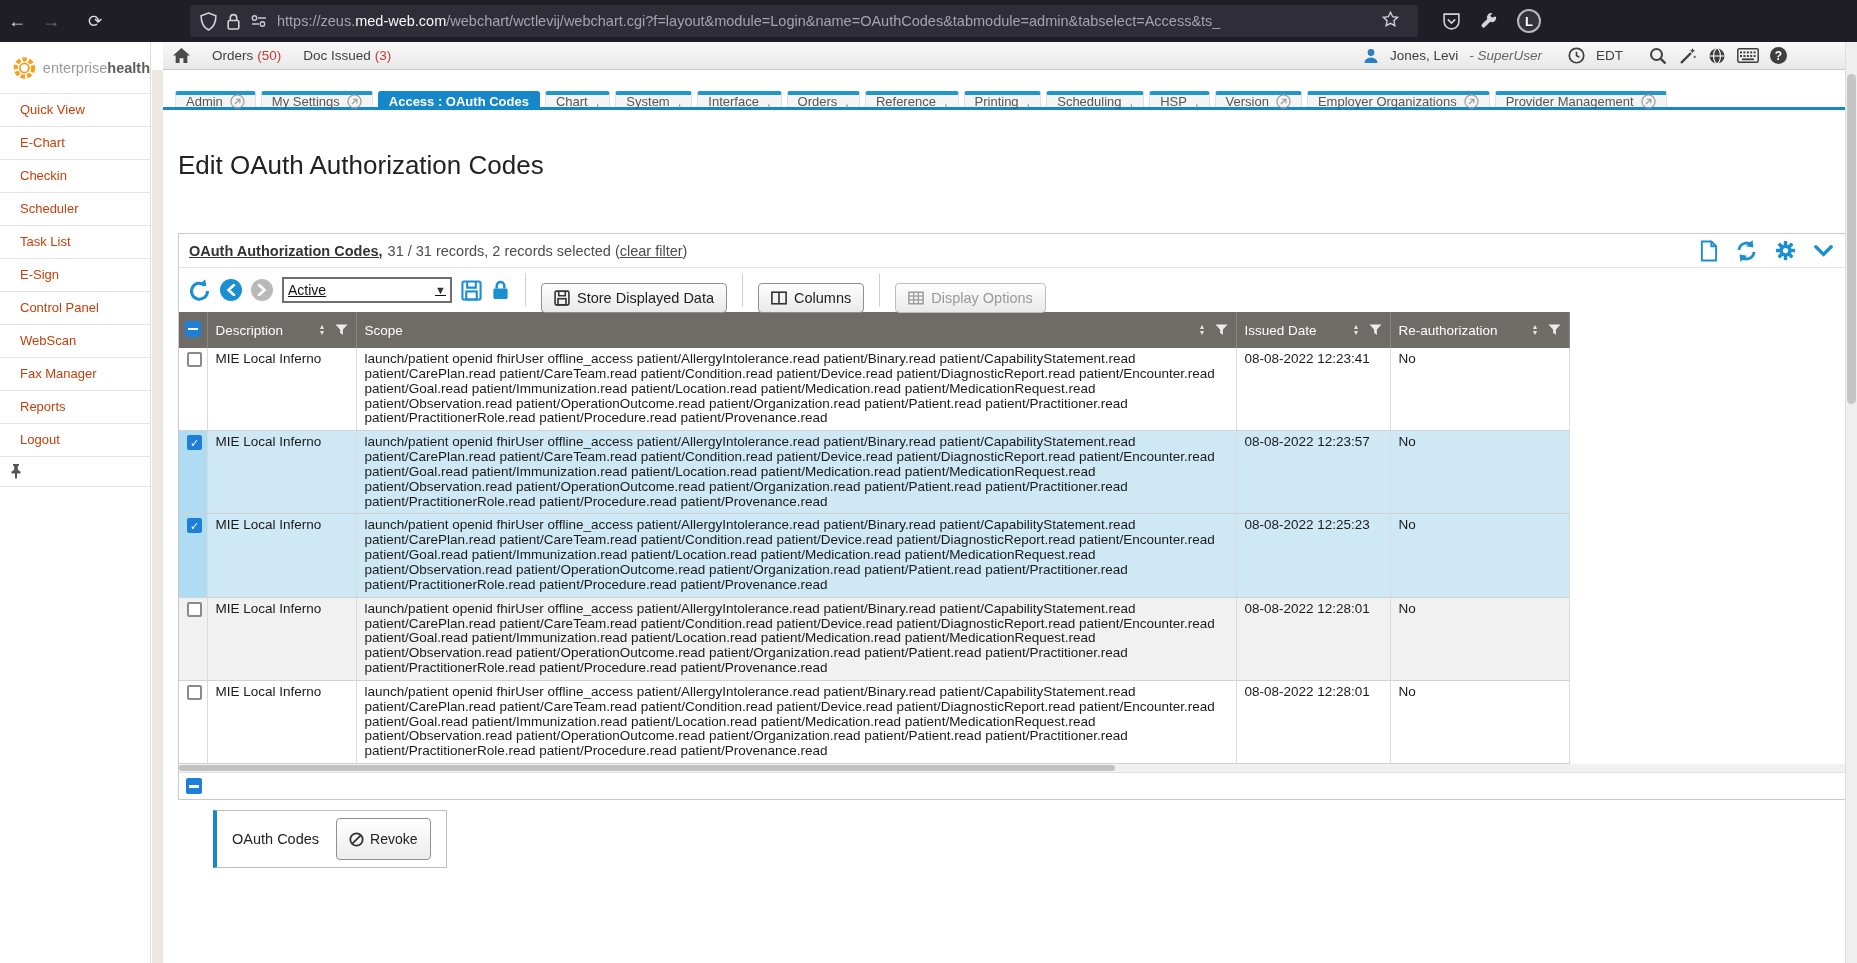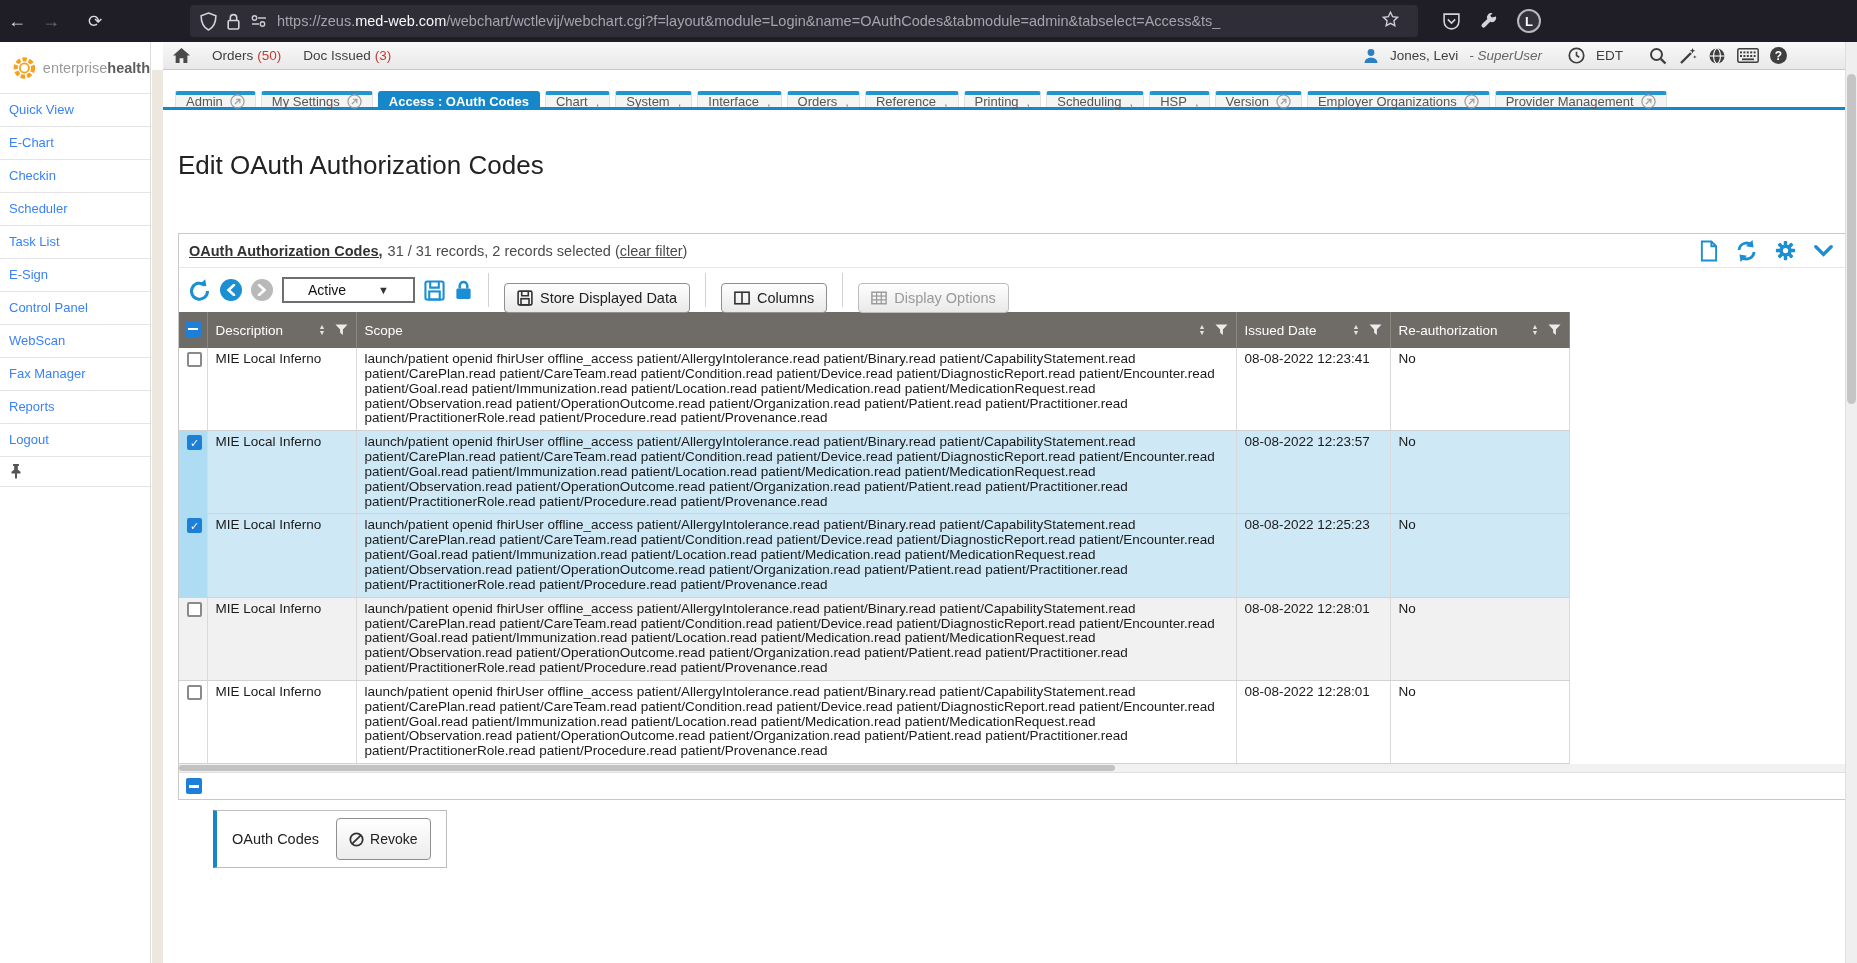--- a/index.html
+++ b/index.html
@@ -28,21 +28,21 @@
   .tb-right .sep { width:4px; }
   .role { font-style:italic; color:#666; }
   .help-circ { width:17px; height:17px; border-radius:50%; background:#3f3f3f; color:#fff; font-size:12px; font-weight:bold; display:flex; align-items:center; justify-content:center; }
 
   
   .sidebar { position:absolute; left:0; top:42px; width:151px; height:921px; background:#fff; border-right:1px solid #dcdcdc; }
   .logo { height:52px; display:flex; align-items:center; gap:6px; padding-left:12px; border-bottom:1px solid #e4e4e4; }
   .logo-text { font-size:14.5px; }
   .logo-light { color:#9a9a9a; }
   .logo-bold { color:#5d5d5d; font-weight:bold; }
-  .sb-item { height:33px; line-height:32px; padding-left:9px; font-size:13px; color:#3b82f6; border-bottom:1px solid #e4e4e4; cursor:pointer; }
+  .sb-item { height:33px; line-height:32px; padding-left:20px; font-size:13px; color:#c2410c; border-bottom:1px solid #e4e4e4; cursor:pointer; }
   .pin-row { height:30px; display:flex; align-items:center; padding-left:10px; border-bottom:1px solid #e4e4e4; cursor:pointer; }
 
   .gutter { position:absolute; left:152px; top:70px; width:11px; height:893px; background:#ece8e0; }
 
   
   .tabbar { position:absolute; left:163px; top:70px; width:1682px; height:40px; background:#fff; border-bottom:3px solid #1687c8; display:flex; align-items:flex-end; gap:5px; padding-left:12px; }
   .tab { height:16px; display:flex; align-items:center; gap:7px; padding:0 10px; background:#f4f4f4; border:1px solid #e0e0e0; border-bottom:none; border-top:4px solid #2196cd; border-radius:3px 3px 0 0; font-size:13px; color:#555; white-space:nowrap; cursor:pointer; }
   .tab.active { background:#1687c8; border-color:#1687c8; border-top-color:#1687c8; color:#fff; font-weight:bold; }
   .tab.comma::after { content:","; color:#8a8a8a; margin-left:1px; }
 
@@ -55,21 +55,21 @@
   .panel-head b { margin-right:5px;text-decoration:underline; }
   .records-txt { color:#4c4c4c; }
   .clear-filter { color:#4c4c4c; text-decoration:underline; cursor:pointer; }
   .head-ics { margin-left:auto; display:flex; align-items:center; gap:17px; padding-right:6px; }
   .head-ics svg { cursor:pointer; }
 
   .panel-toolbar { height:44px; display:flex; align-items:center; gap:9px; padding:0 9px; }
   .circ { width:22px; height:22px; border-radius:50%; display:flex; align-items:center; justify-content:center; cursor:pointer; }
   .circ.blue { background:#1a8fd1; }
   .circ.grey { background:#b9b9b9; }
-  .fake-select { width:133px; height:26px; border:2px solid #6f6f6f; background:#fff; display:flex; align-items:center; padding:0 24px; font-size:14px; color:#111; cursor:pointer; }
+  .fake-select { width:170px; height:26px; border:2px solid #6f6f6f; background:#fff; display:flex; align-items:center; padding:0 4px; font-size:14px; color:#111; cursor:pointer;text-decoration:underline; }
   .fake-select .chev { margin-left:auto; font-size:11px; color:#333; }
   .tool-sep { width:1px; height:34px; background:#d2d2d2; margin:0 6px; }
   .btn { display:flex; align-items:center; gap:7px; height:30px; padding:0 12px; border:1px solid #8f8f8f; border-radius:4px; background:linear-gradient(#fefefe,#e9e9e9); font-size:14.5px; color:#222; cursor:pointer; white-space:nowrap;margin-top:16px; }
   .btn.disabled { color:#999; border-color:#bdbdbd; cursor:default; }
 
   
   table.oauth { border-collapse:collapse; table-layout:fixed; width:1390px; font-size:13.5px; }
   table.oauth thead th { background:#6f6c68; color:#fff; font-weight:normal; font-size:13.5px; height:36px; padding:0 8px; text-align:left; border-right:1px solid #8a8783; }
   .th-flex { display:flex; align-items:center; }
   .th-ics { margin-left:auto; display:flex; align-items:center; gap:9px; }

